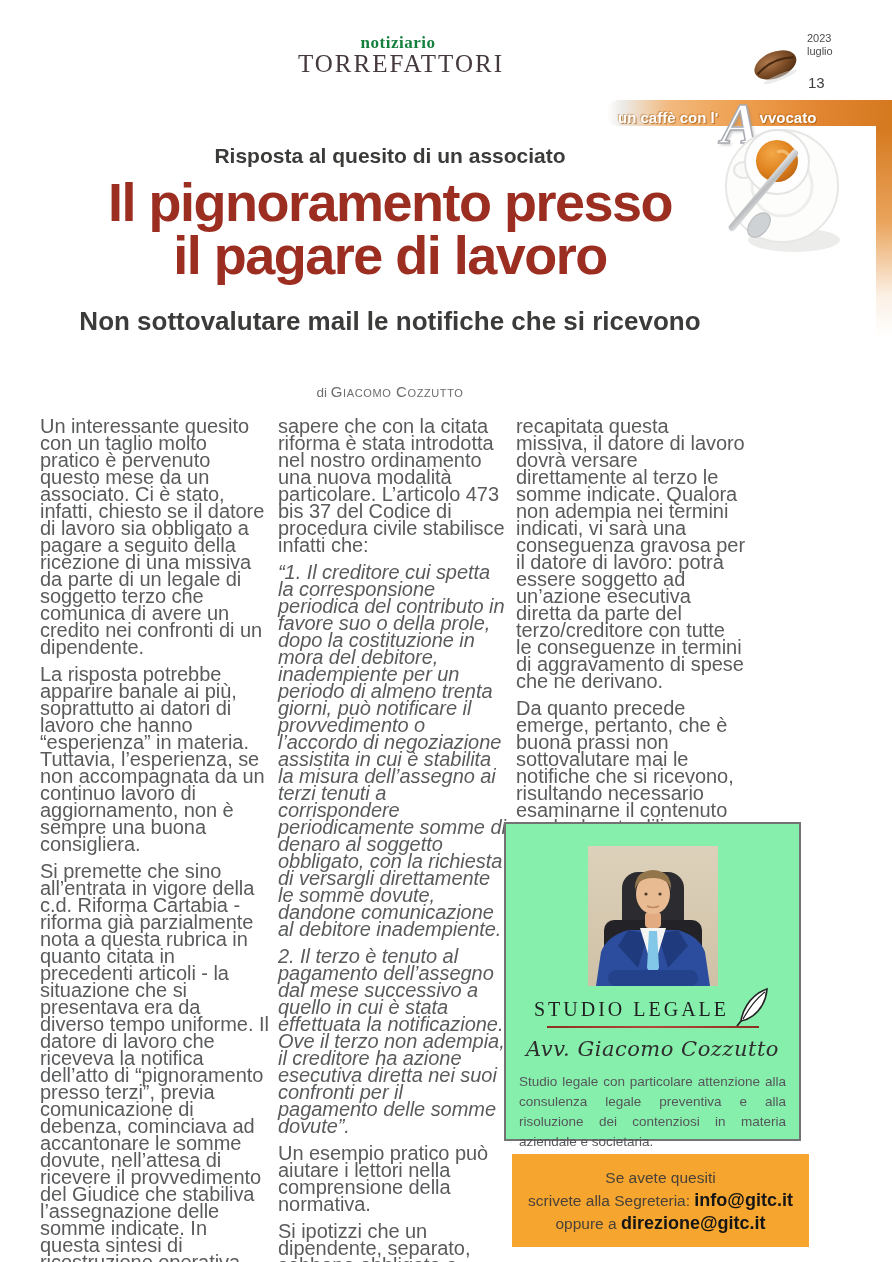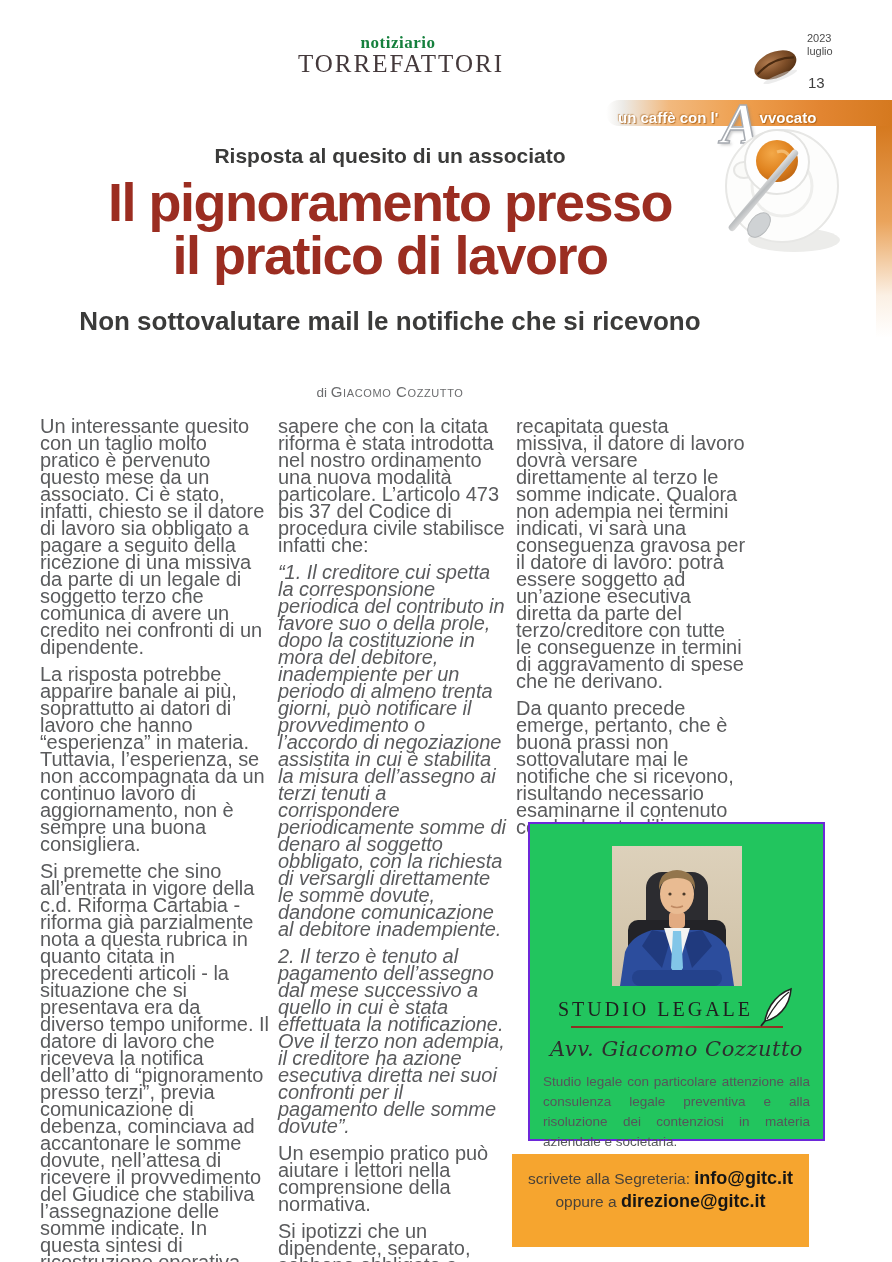--- a/index.html
+++ b/index.html
@@ -42,22 +42,22 @@
   .byline{margin-top:46px;font-size:13.5px;color:#6b6c6e;}
   .byline .sc{font-variant:small-caps;letter-spacing:.6px;font-size:15px;}
 
   
   .col{position:absolute;top:418px;width:229px;}
   .col-1{left:40px;} .col-2{left:278px;} .col-3{left:516px;}
   .col p{margin:0 0 10px;font-size:20px;line-height:17px;color:#5a5b5d;letter-spacing:-.05px;}
   .col p.italic{font-style:italic;}
 
   
-  .studio-box{position:absolute;left:528px;top:822px;width:297px;height:319px;box-sizing:border-box;
-        border:2px solid #6d28d9;background:#22c55e;}
+  .studio-box{position:absolute;left:504px;top:822px;width:297px;height:319px;box-sizing:border-box;
+        border:2px solid #737373;background:#86efac;}
   .photo{display:block;margin:22px auto 0;width:130px;height:140px;}
   .studio-header{display:flex;justify-content:center;align-items:flex-end;gap:6px;margin-top:12px;}
   .studio-header .sl{font-family:"Liberation Serif",serif;font-size:20px;letter-spacing:3px;color:#1f1f1f;}
   .quill{width:36px;height:40px;margin:-16px 0 -6px;}
   .studio-line{width:212px;height:2px;margin:5px auto 9px;
         background:linear-gradient(90deg,#8c2f22,#b5473a 50%,#8c2f22);}
   .lawyer-name{font-family:"DejaVu Serif",serif;font-style:italic;font-size:21px;color:#2e2e2e;
         text-align:center;letter-spacing:.5px;}
   .studio-desc{margin:11px 13px 0;font-size:13.5px;line-height:20px;color:#55565a;text-align:justify;}
 
@@ -127,21 +127,21 @@
     <path d="M75,40 q8,-3 12,4" stroke="#f6c37c" stroke-width="3" fill="none" opacity=".8"></path>
     <g>
       <rect x="58" y="26" width="7" height="104" rx="3.5" transform="rotate(40 61 78)" fill="url(#spoonG)"></rect>
       <ellipse cx="57" cy="113" rx="9" ry="14" transform="rotate(40 57 113)" fill="#cfd2d4" stroke="#b5b8ba" stroke-width="1"></ellipse>
     </g>
   </svg>
 
   <div class="title-block">
     <div class="kicker">Risposta al quesito di un associato</div>
     <div class="big-title">Il pignoramento presso</div>
-    <div class="big-title">il pratico di lavoro</div>
+    <div class="big-title">il pagare di lavoro</div>
     <div class="subtitle">Non sottovalutare mail le notifiche che si ricevono</div>
     <div class="byline">
       <span>di</span>
       <span class="sc">Giacomo Cozzutto</span>
     </div>
   </div>
 
   <div class="col col-1">
     <p>Un interessante quesito con un taglio molto pratico è pervenuto questo mese da un associato. Ci è stato, infatti, chiesto se il datore di lavoro sia obbligato a pagare a seguito della ricezione di una missiva da parte di un legale di soggetto terzo che comunica di avere un credito nei confronti di un dipendente.</p>
     <p>La risposta potrebbe apparire banale ai più, soprattutto ai datori di lavoro che hanno “esperienza” in materia. Tuttavia, l’esperienza, se non accompagnata da un continuo lavoro di aggiornamento, non è sempre una buona consigliera.</p>
@@ -192,20 +192,21 @@
         <path d="M30,5 Q18,14 8,32" stroke="#222" stroke-width="1.2" fill="none"></path>
         <path d="M6,34 L2,39" stroke="#222" stroke-width="1.8" fill="none"></path>
       </svg>
     </div>
     <div class="studio-line"></div>
     <div class="lawyer-name">Avv. Giacomo Cozzutto</div>
     <div class="studio-desc">Studio legale con particolare attenzione alla consulenza legale preventiva e alla risoluzione dei contenziosi in materia aziendale e societaria.</div>
   </div>
 
   <div class="contact-box">
+    <div class="cline">Se avete quesiti</div>
     <div class="cline">
       <span>scrivete alla Segreteria: </span><b>info@gitc.it</b>
     </div>
     <div class="cline">
       <span>oppure a </span><b>direzione@gitc.it</b>
     </div>
   </div>
 
 </div>
 

